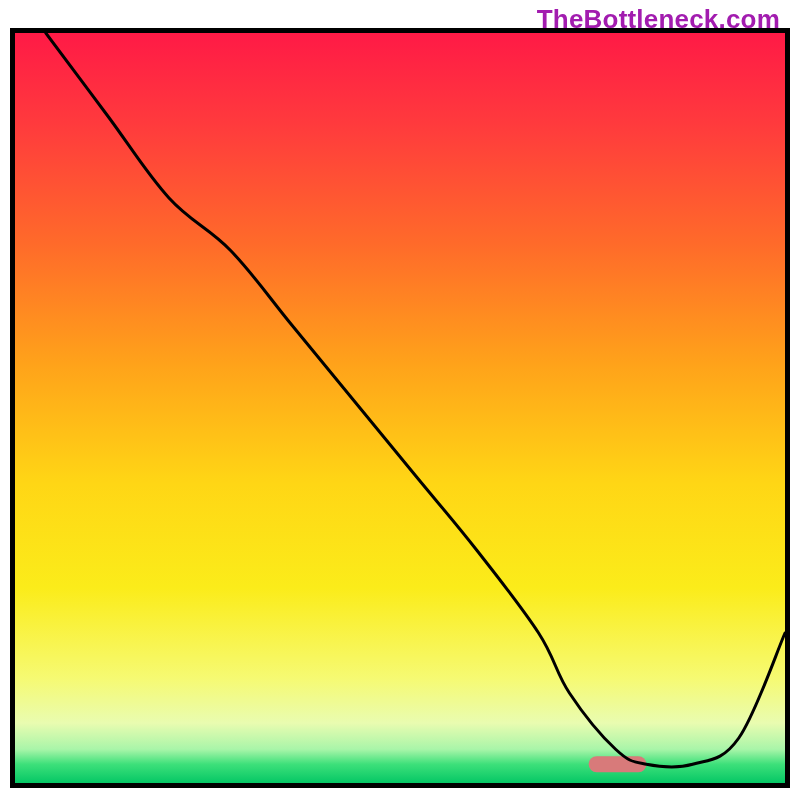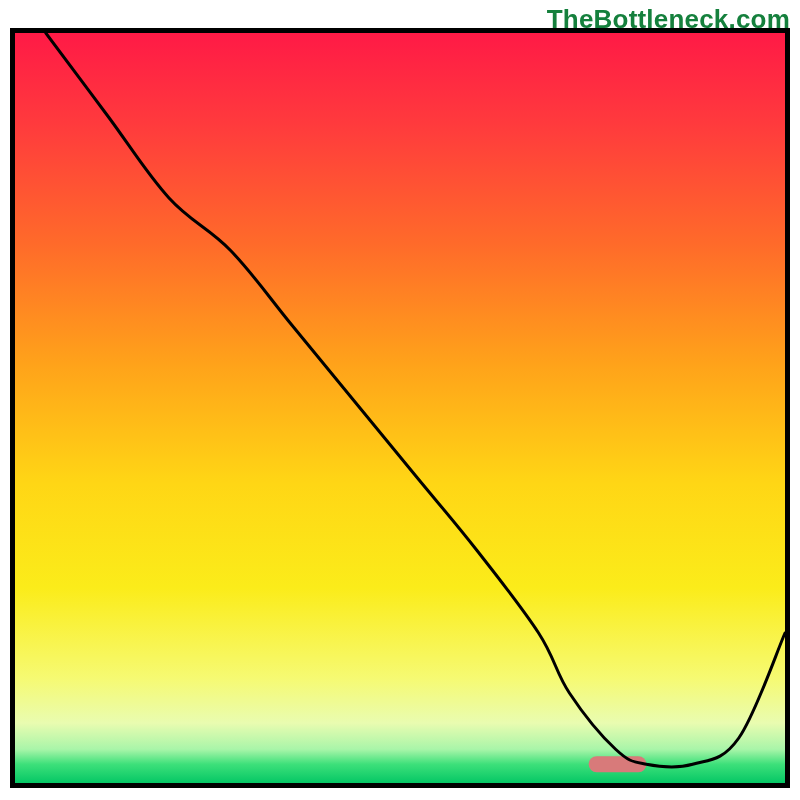--- a/index.html
+++ b/index.html
@@ -12,24 +12,24 @@
     overflow: hidden;
   }
   .canvas {
     position: relative;
     width: 800px;
     height: 800px;
   }
   .watermark {
     position: absolute;
     top: 4px;
-    right: 10px;
+    right: 20px;
     font-size: 26px;
     font-weight: bold;
-    color: #15803d;
+    color: #a21caf;
     font-family: Arial, Helvetica, sans-serif;
     letter-spacing: 0.2px;
   }
   .frame {
     position: absolute;
     left: 10px;
     top: 28px;
     width: 780px;
     height: 760px;
     border: 5px solid #000;

